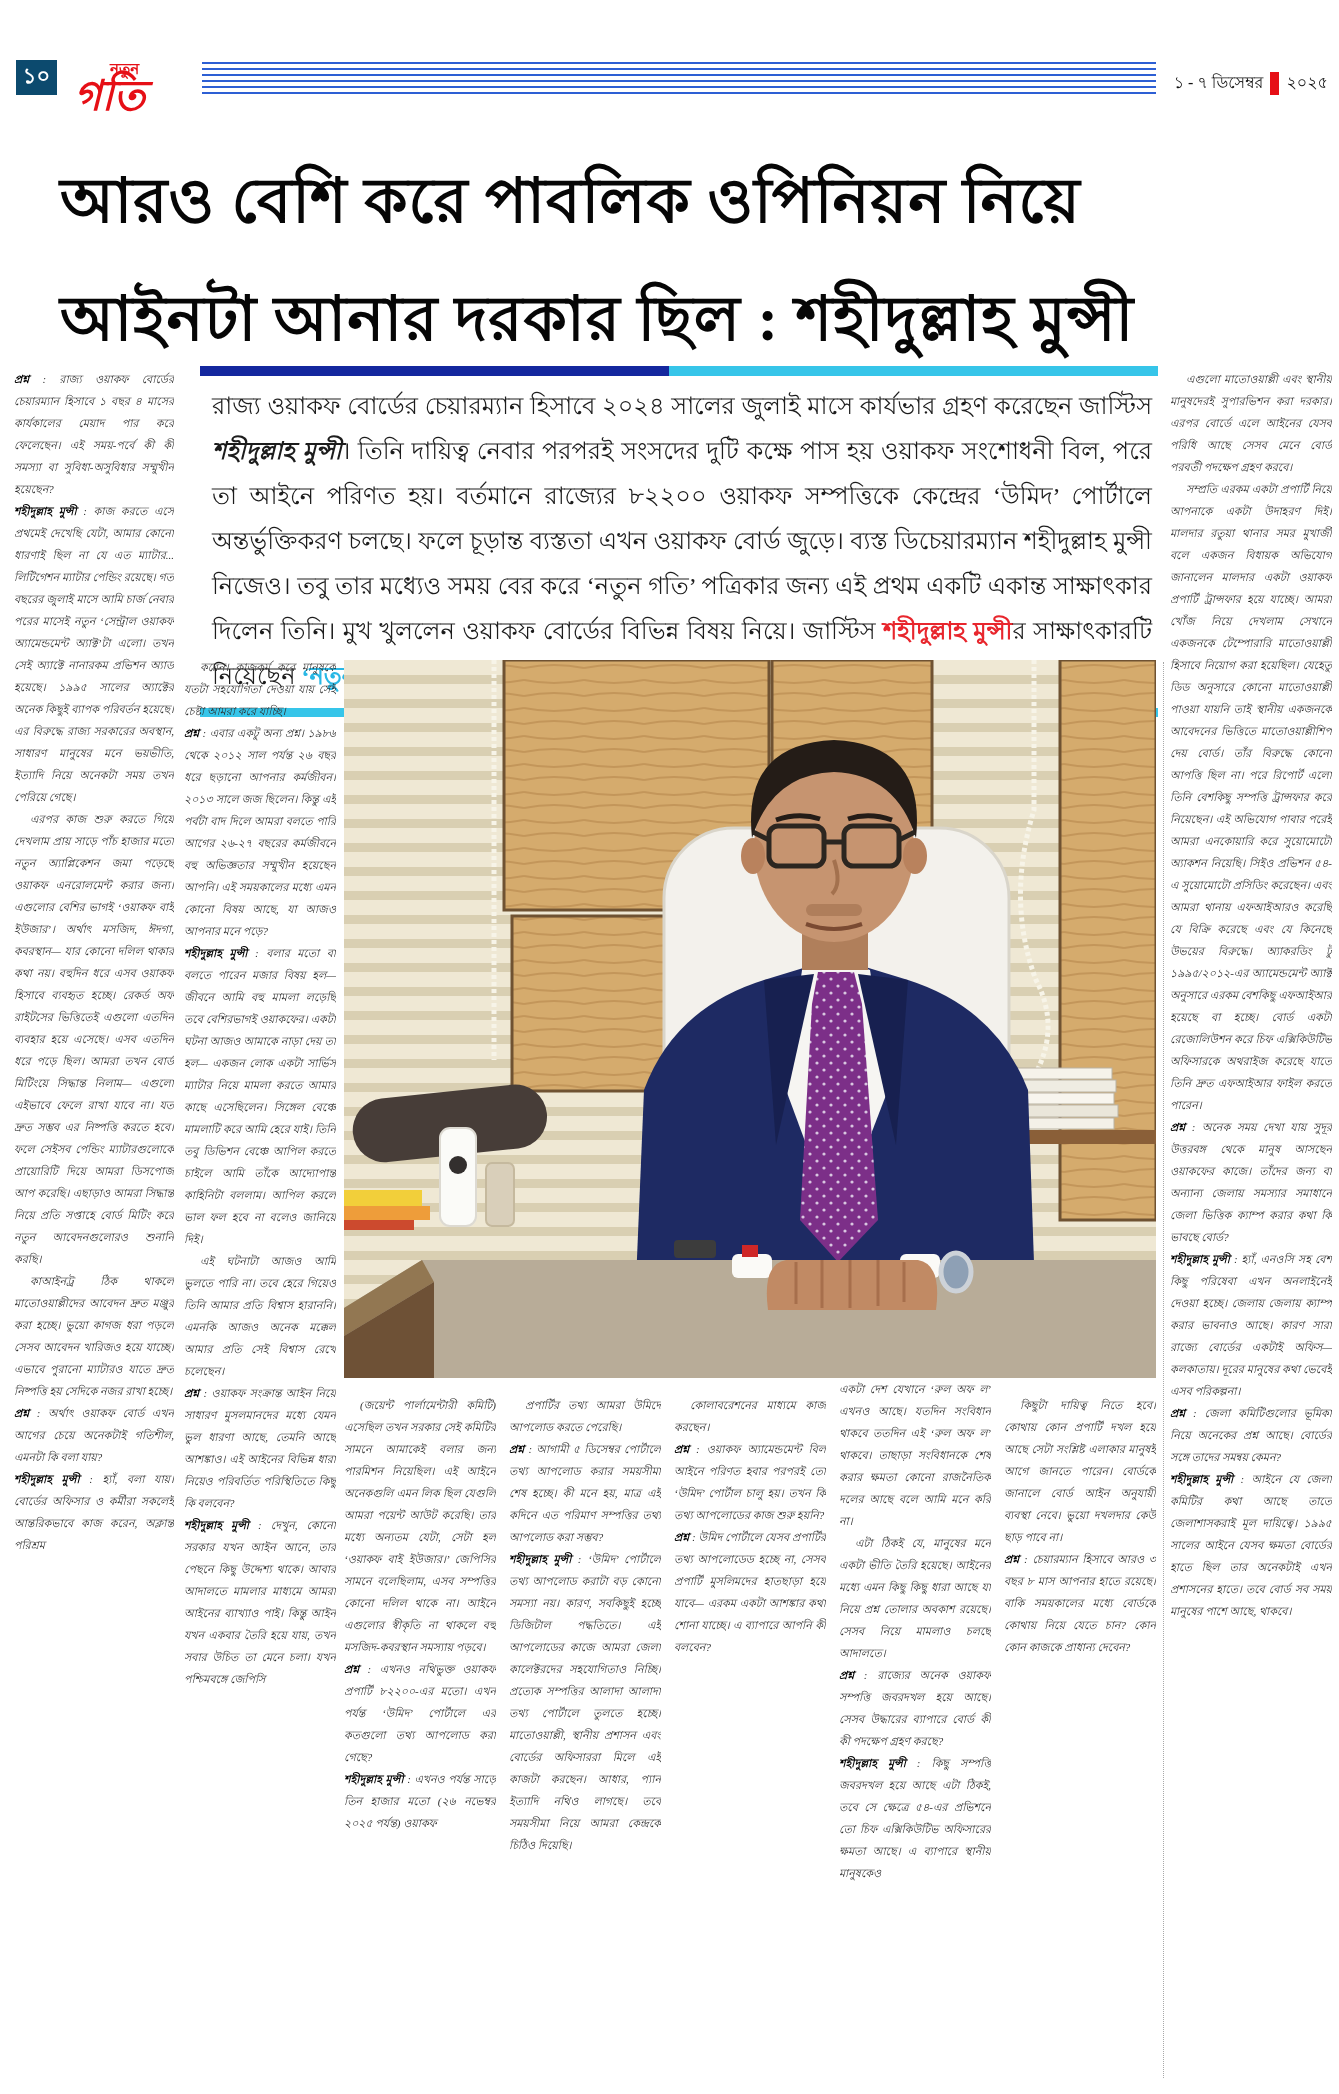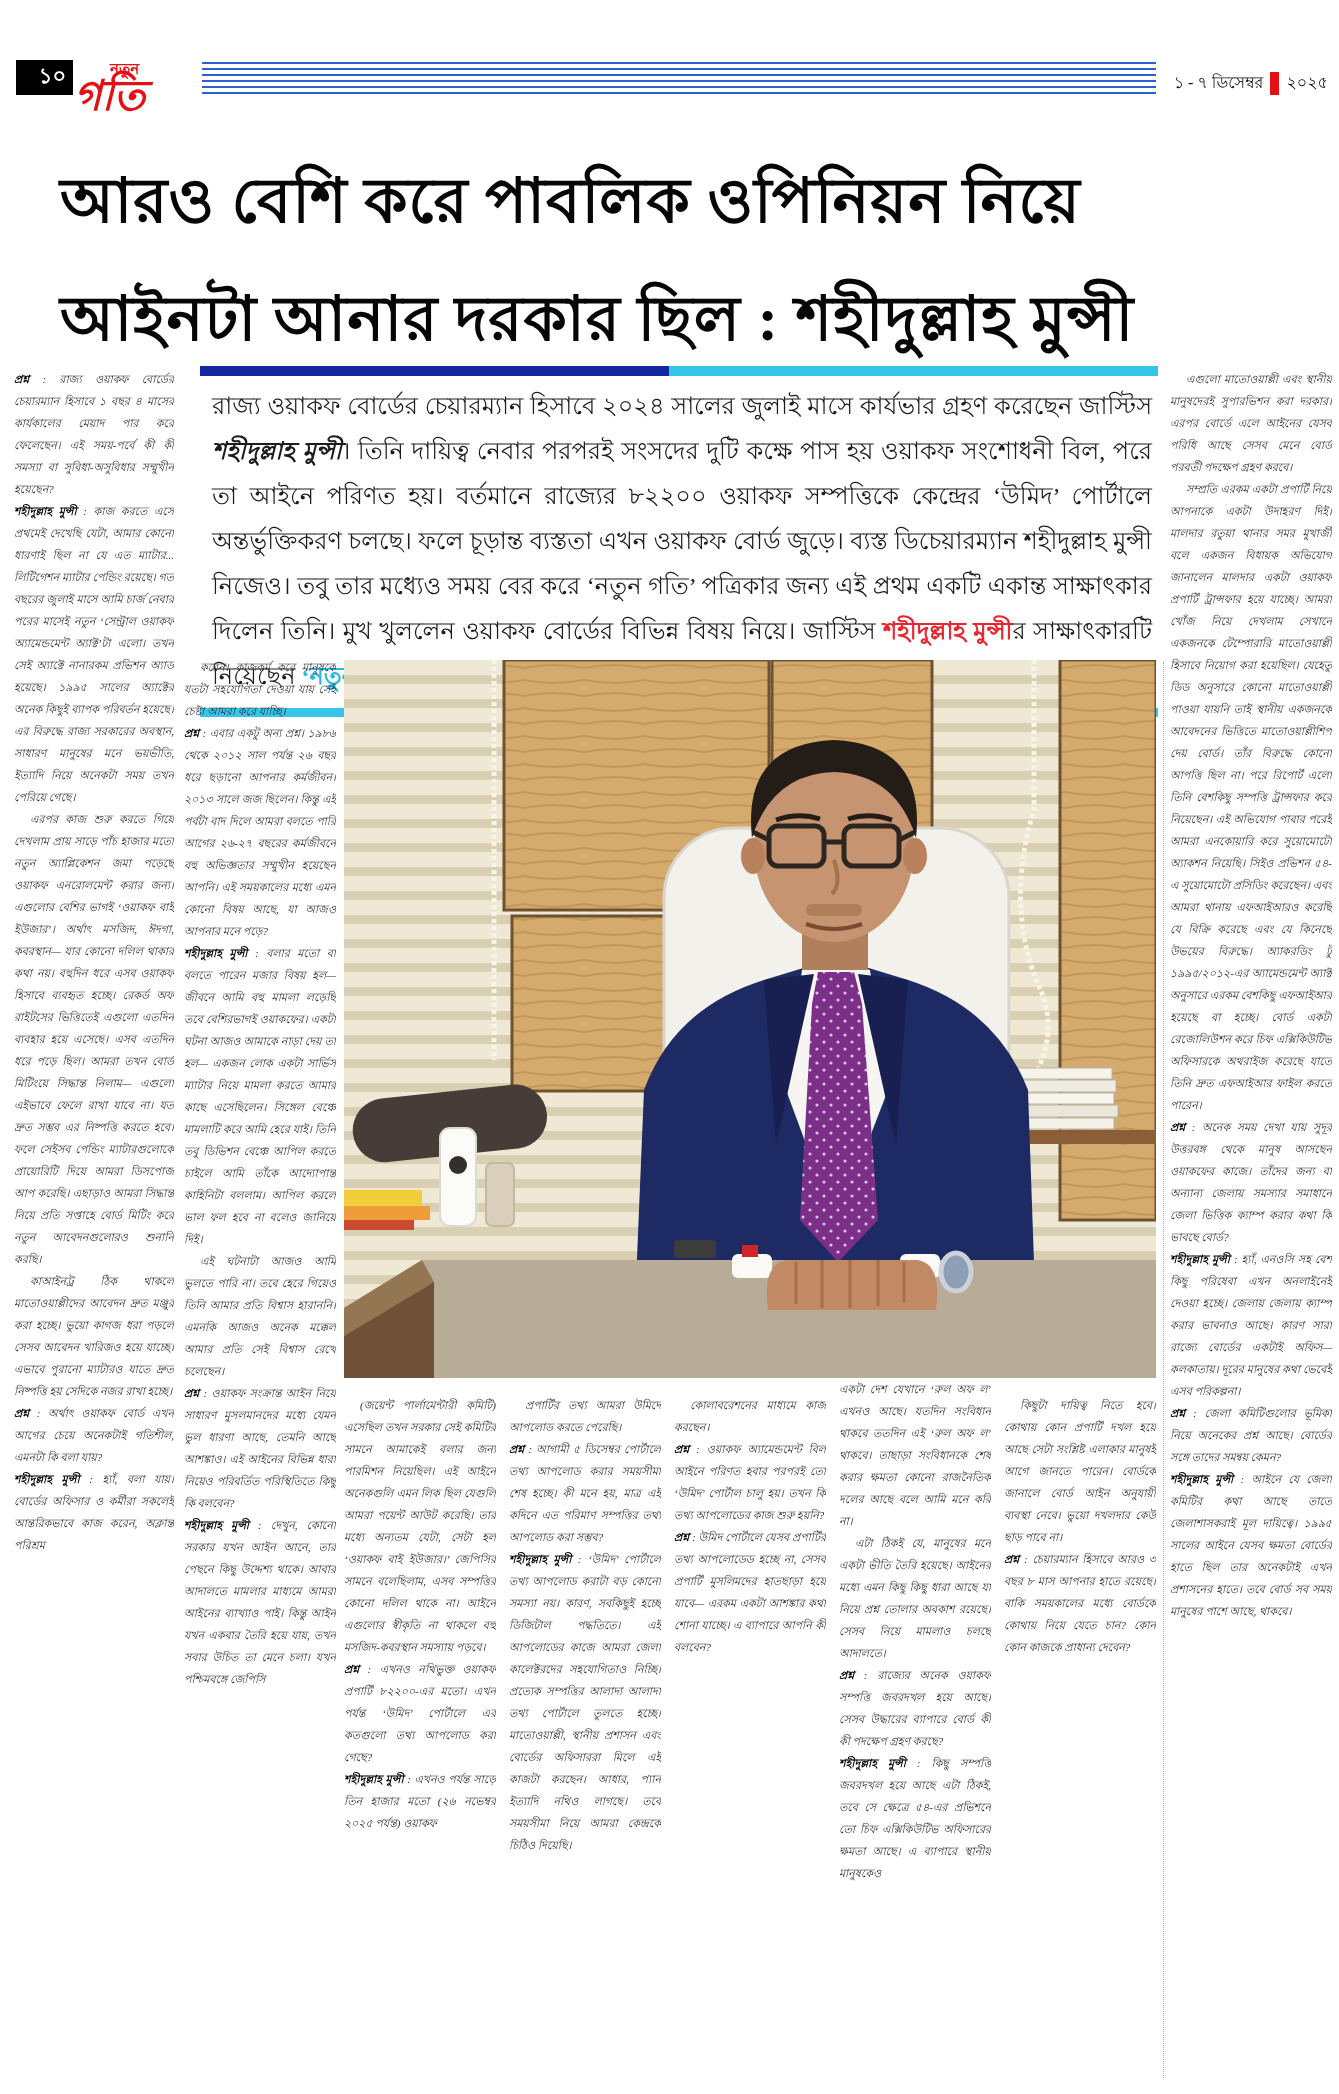--- a/index.html
+++ b/index.html
@@ -1,21 +1,21 @@
 <!DOCTYPE html>
 <html><head>
 <meta charset="utf-8">
 <style>
   html,body{margin:0;padding:0;background:#888;}
   .page{position:relative;width:1339px;height:2094px;background:#fff;overflow:hidden;
         font-family:"Liberation Serif","DejaVu Serif",serif;}
   
   .masthead{position:absolute;left:16px;top:44px;width:1316px;height:56px;}
-  .pagenum{position:absolute;left:0;top:16px;width:41px;height:35px;background:#000000;color:#fff;
-           font-size:21px;font-weight:bold;display:flex;align-items:center;justify-content:center;padding-left:16px;}
+  .pagenum{position:absolute;left:0;top:16px;width:41px;height:35px;background:#0c4a6e;color:#fff;
+           font-size:21px;font-weight:bold;display:flex;align-items:center;justify-content:center;}
   .logo{position:absolute;left:58px;top:0;width:130px;color:#e60f16;line-height:1;margin-top:18px;}
   .logo-top{display:block;font-size:15px;font-weight:bold;margin-left:36px;}
   .logo-main{display:block;font-size:42px;font-weight:bold;font-style:italic;margin-top:-2px;}
   .stripes{position:absolute;left:186px;top:18px;width:954px;height:33px;
            background:repeating-linear-gradient(to bottom,#2d5fd4 0 2px,#ffffff 2px 6px);}
   .dateline{position:absolute;right:4px;top:26px;display:flex;align-items:center;gap:7px;
             font-weight:normal;font-size:16px;color:#111;white-space:nowrap;}
   .date-bar{width:9px;height:23px;background:#e60f16;}
   
   .headline{position:absolute;left:60px;top:100px;width:1240px;font-weight:bold;color:#060606;

